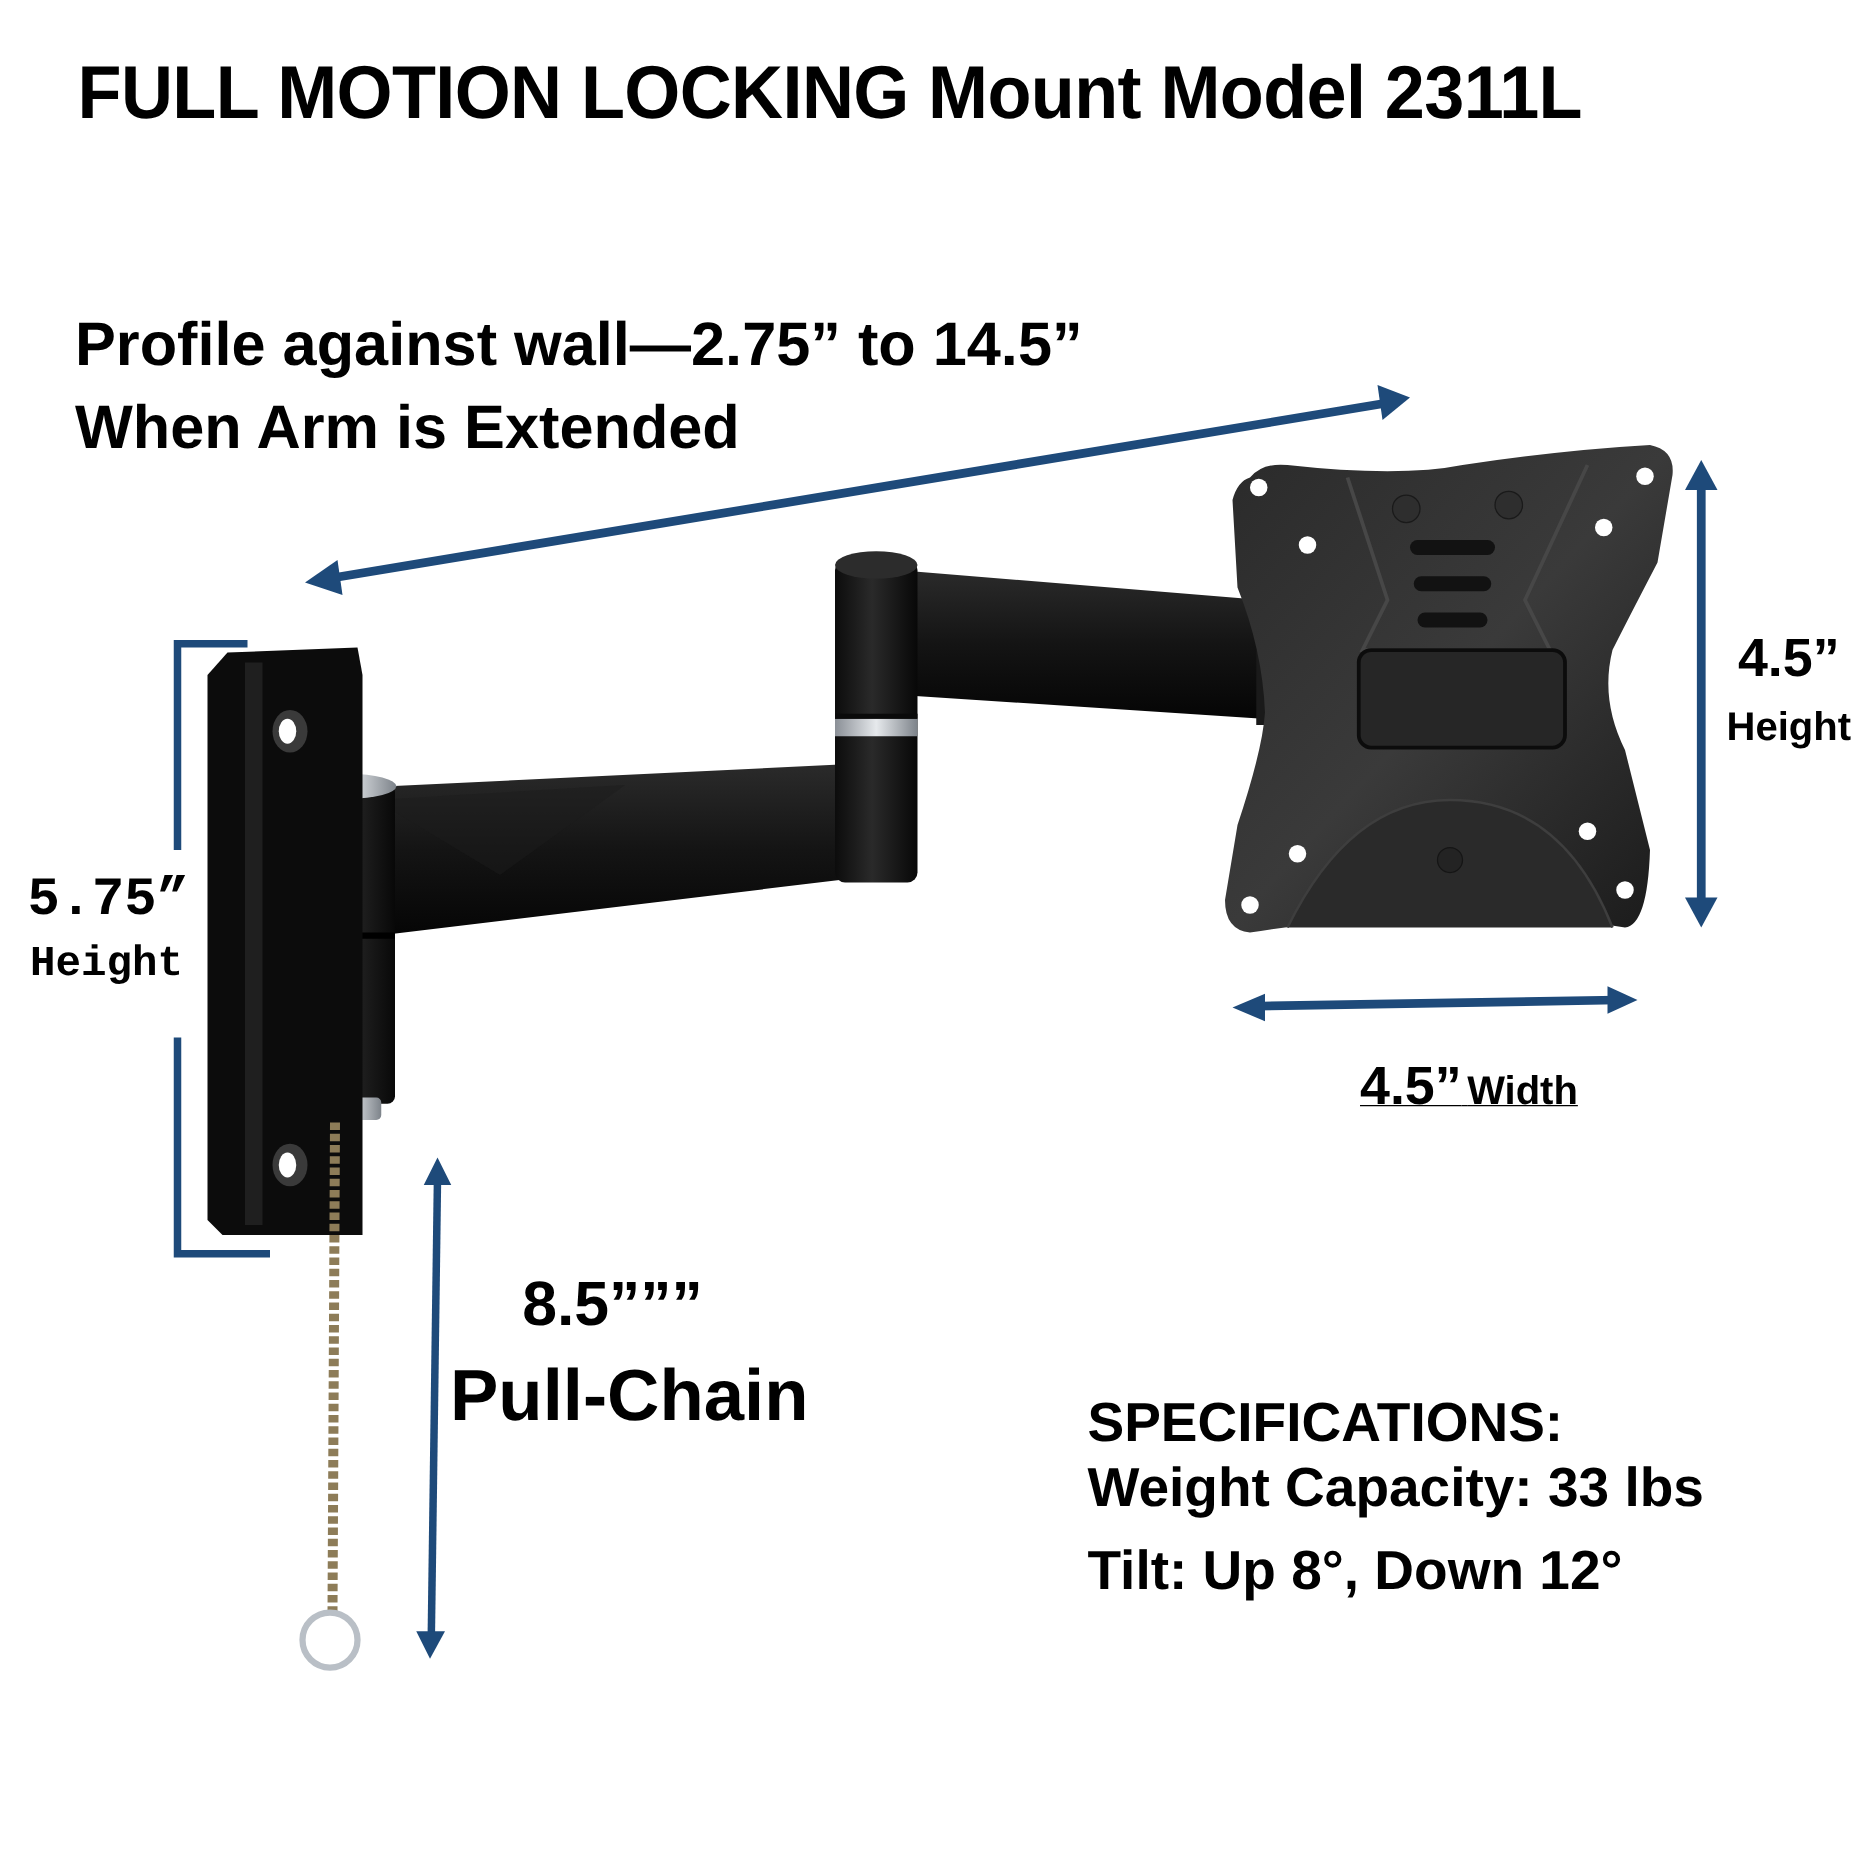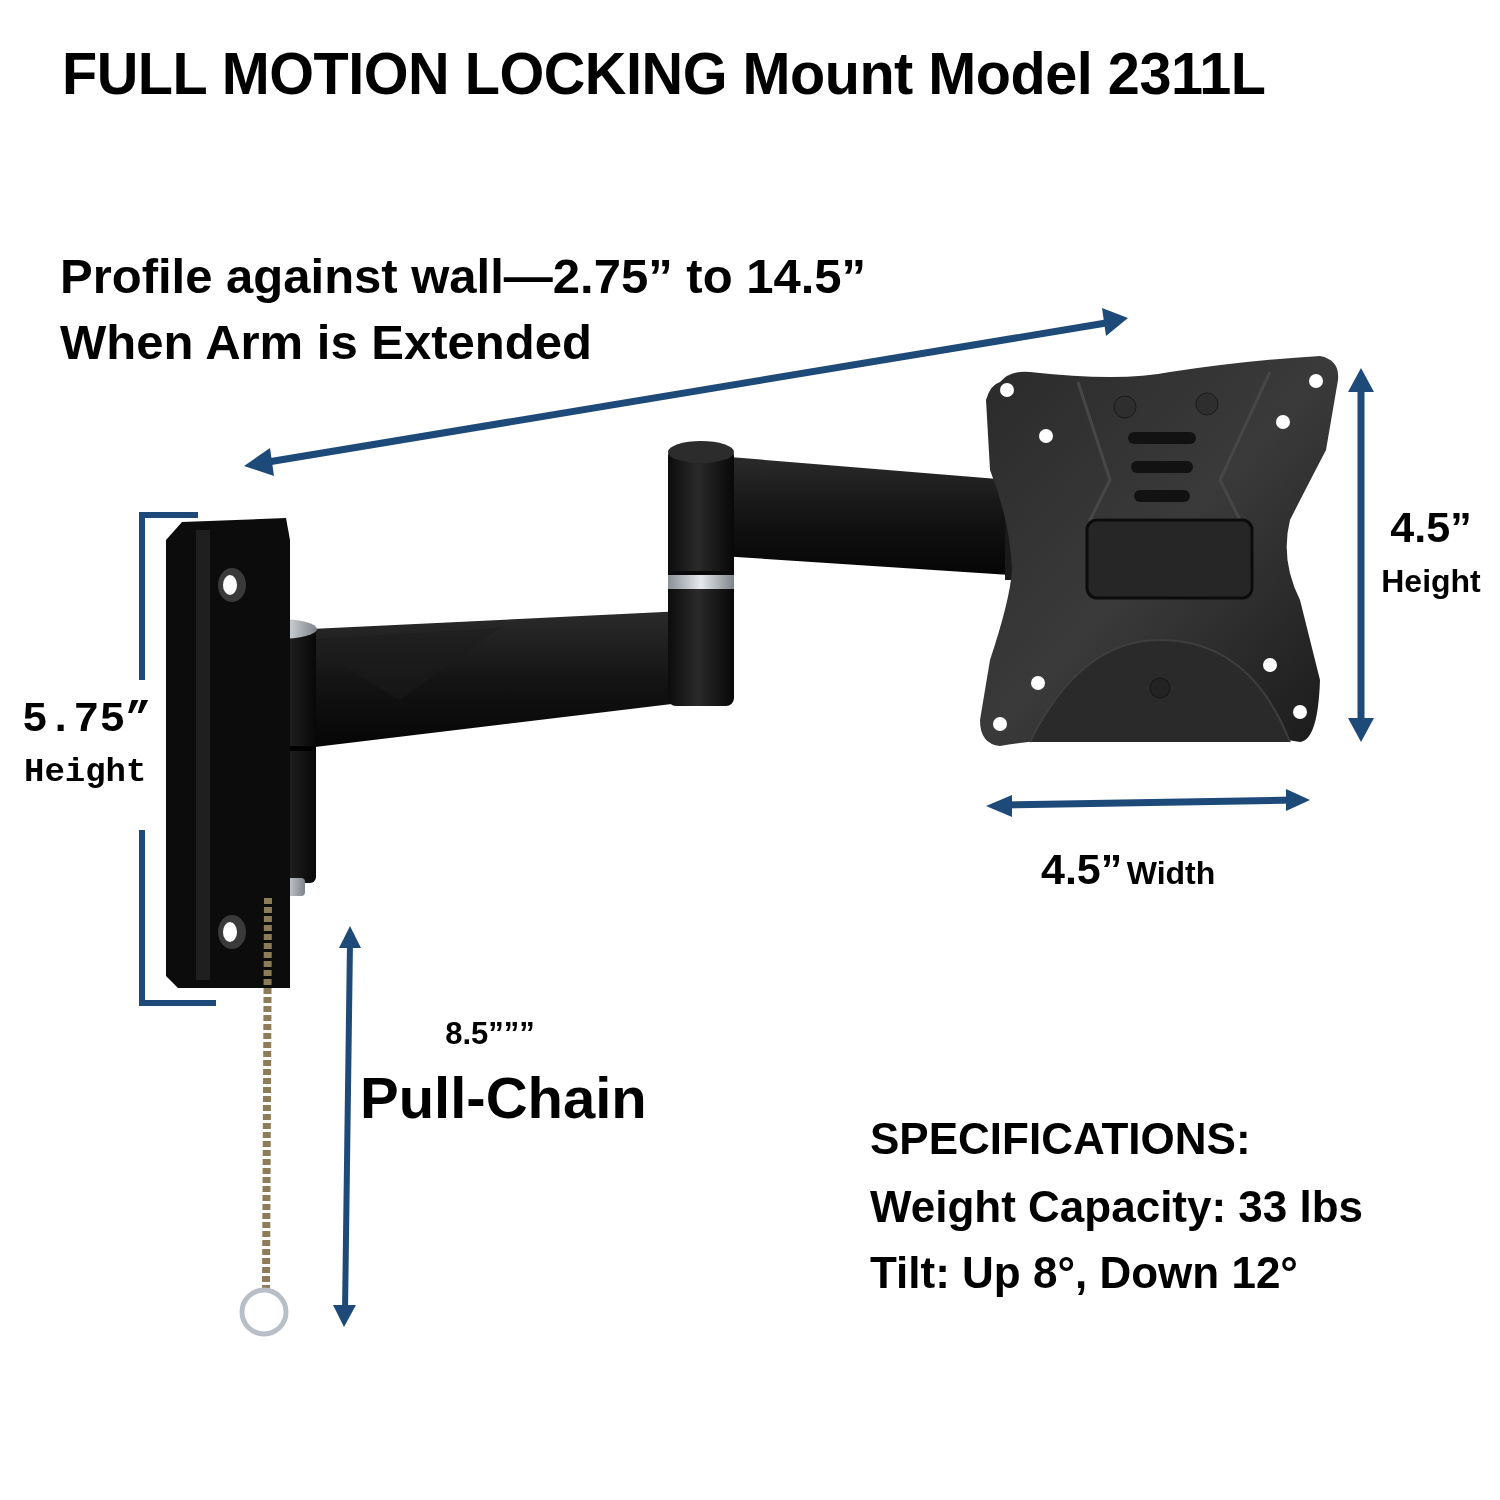--- a/index.html
+++ b/index.html
@@ -9,28 +9,28 @@
     .t { font-weight: 700; white-space: nowrap; line-height: 1; }
     #title { left: 62px; top: 44px; font-size: 60px; letter-spacing: -0.5px; transform: scaleX(0.96); transform-origin: left top; }
     #profile { left: 60px; top: 252px; width: 850px; text-align: left; font-size: 49px; }
     #profile div { margin-bottom: 17px; }
     #lh { left: 22px; top: 698px; font-family: Liberation Mono, monospace; }
     #lh .big { font-size: 43px; }
     #lh .small { font-size: 34px; margin-top: 14px; margin-left: 2px; }
     #rh { left: 1372px; top: 506px; text-align: center; width: 118px; }
     #rh .big { font-size: 43px; }
     #rh .small { font-size: 32px; margin-top: 16px; }
-    #rw { left: 1041px; top: 848px; }
+    #rw { left: 1088px; top: 848px; text-decoration: underline; }
     #rw .big { font-size: 43px; }
     #rw .small { font-size: 32px; }
     #chain { left: 360px; top: 1018px; width: 260px; text-align: center; }
-    #chain .big { font-size: 31px; }
+    #chain .big { font-size: 50px; }
     #chain .small { font-size: 58px; margin-top: 20px; }
     #specs { left: 870px; top: 1117px; }
-    #specs .heading { font-size: 44px; margin-bottom: 24px; }
+    #specs .heading { font-size: 44px; margin-bottom: 8px; }
     #specs .line { font-size: 44px; margin-bottom: 22px; }
     svg { position: absolute; left: 0; top: 0; }
   </style>
 </head>
 <body>
 
 <svg width="1500" height="1500" viewBox="0 0 1500 1500">
   <defs>
     <linearGradient id="metal" x1="0" x2="1" y1="0" y2="0">
       <stop offset="0" stop-color="#0c0c0c"></stop>

